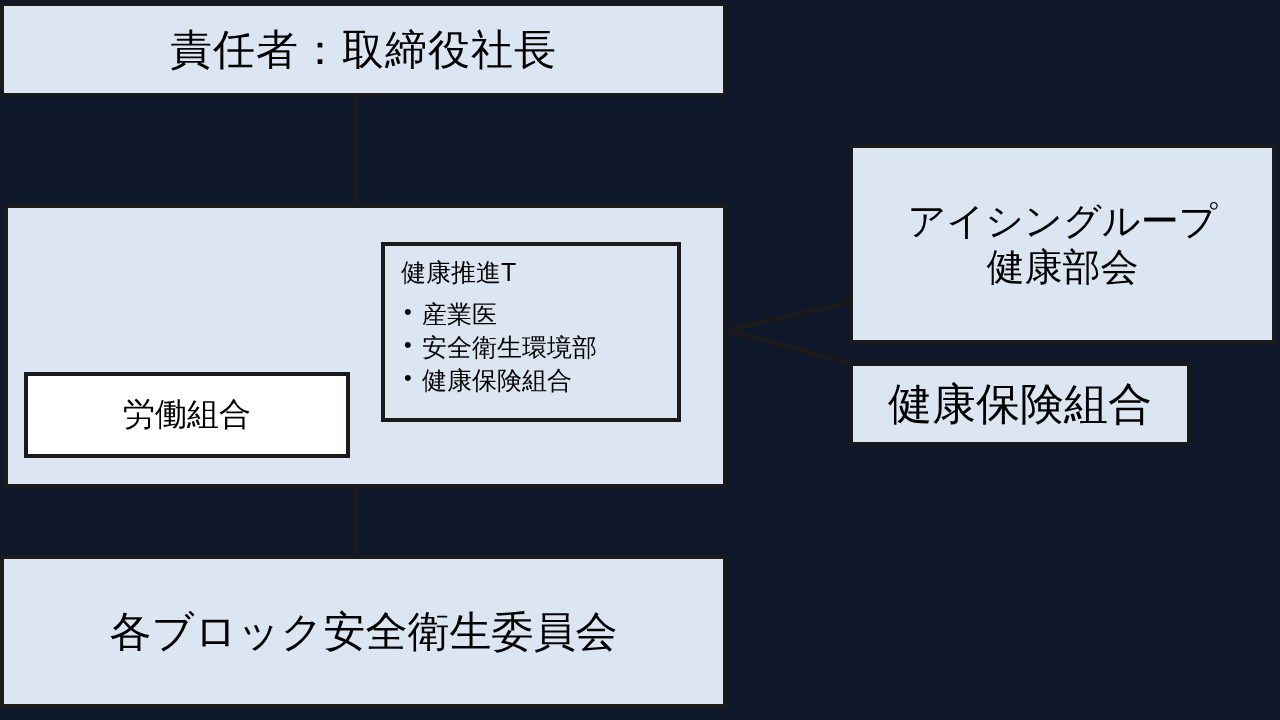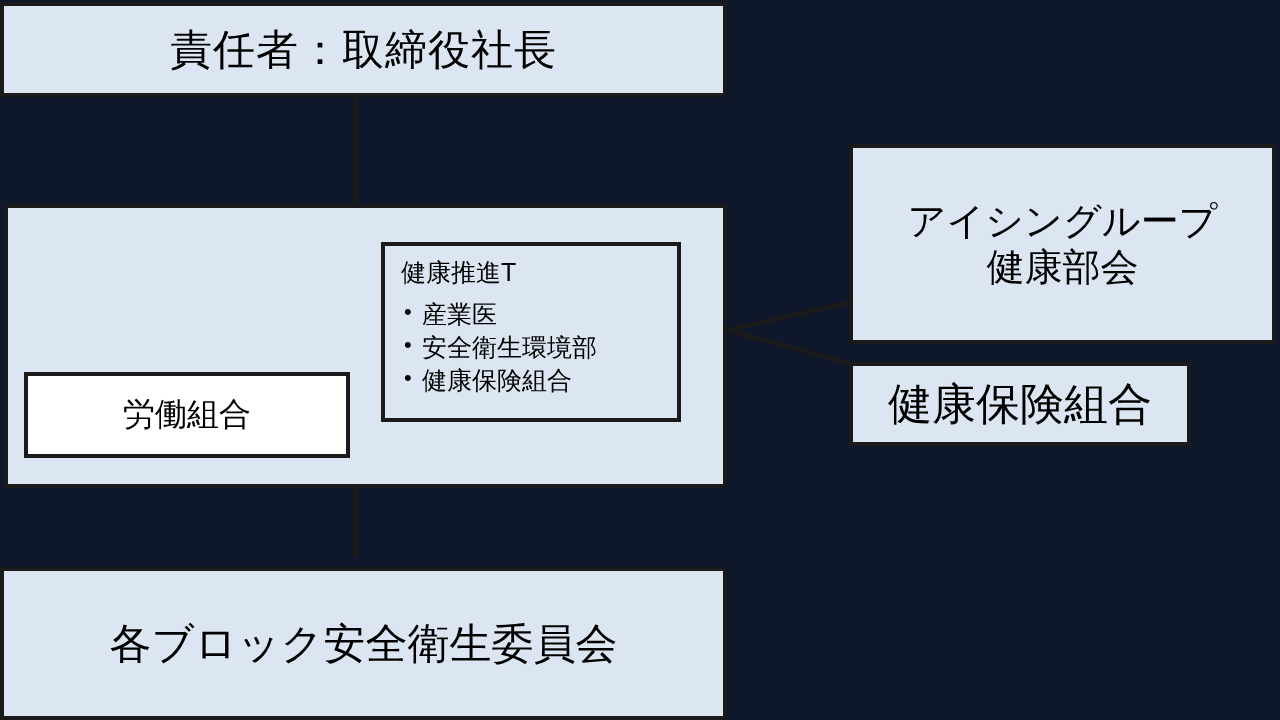--- a/index.html
+++ b/index.html
@@ -121,21 +121,20 @@
     font-size: 44px;
   }
 
   
   #box-block-committee {
     left: 0px;
     top: 555px;
     width: 727px;
     height: 153px;
     font-size: 42px;
-    margin-top: 12px;
   }
   #box-block-committee .sub {
     font-size: 30px;
     margin-top: 4px;
   }
 
   
   .connector-v {
     position: absolute;
     background: #1a1a1a;

